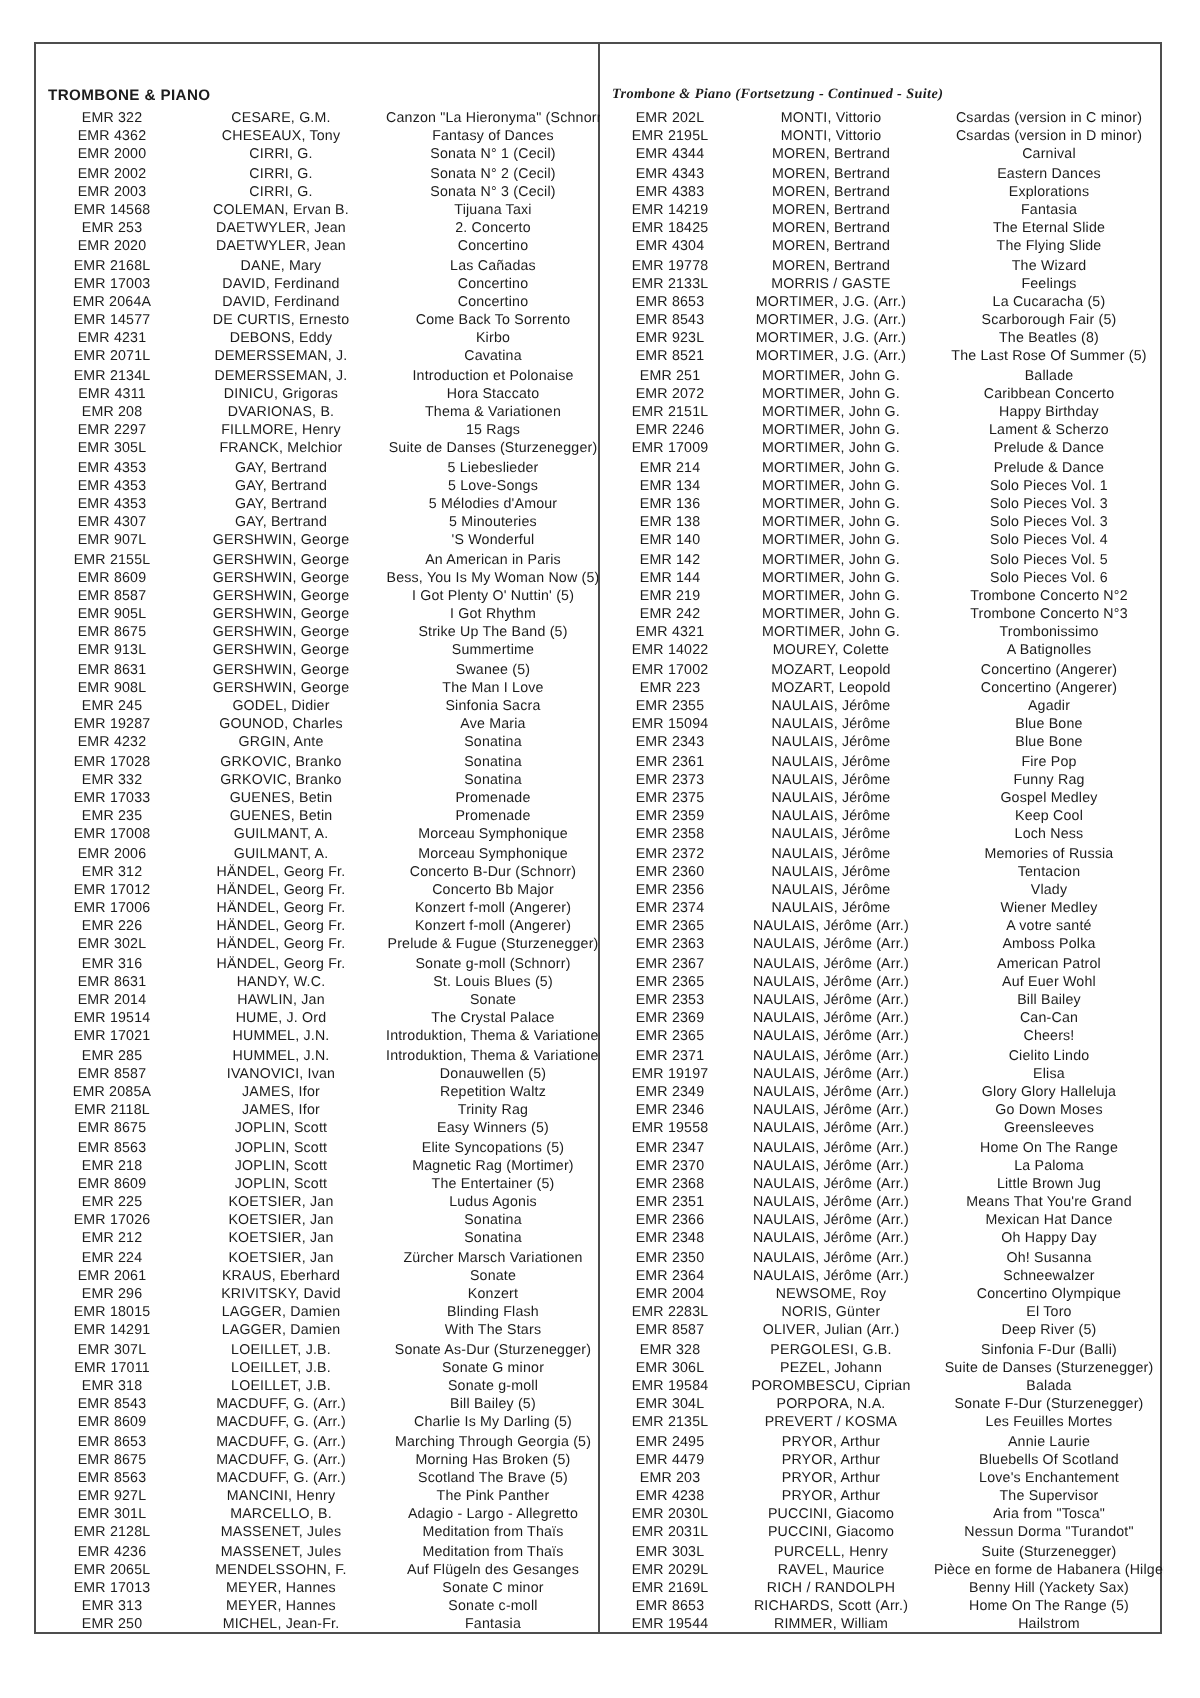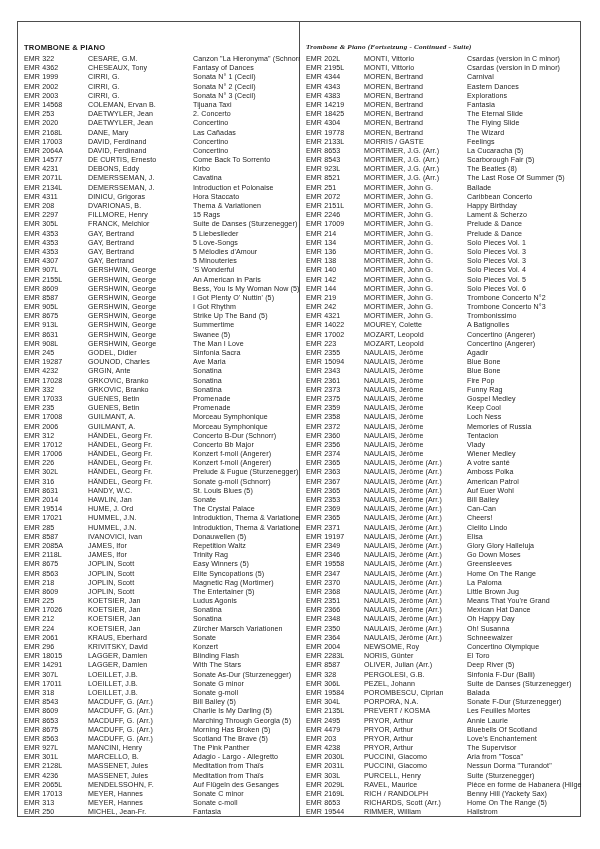--- a/index.html
+++ b/index.html
@@ -47,21 +47,21 @@
     line-height: 13px;
     height: 13px;
     white-space: nowrap;
     letter-spacing: 0.2px;
   }
   .col-header.italic {
     font-style: italic;
     font-size: 7.1px;
     font-family: Liberation Serif, serif;
   }
-  .rows { margin-top: 1px; }
+  .rows { margin-top: 1px; text-align: center; }
   .row {
     display: flex;
     height: 9.2px;
     line-height: 9.2px;
     font-size: 7.1px;
     white-space: nowrap;
     letter-spacing: 0.1px;
   }
   .c-num  { flex: 0 0 64px;  overflow: hidden; }
   .c-comp { flex: 0 0 105px; overflow: hidden; }
@@ -82,21 +82,21 @@
         <span class="c-num">EMR 322</span>
         <span class="c-comp">CESARE, G.M.</span>
         <span class="c-title">Canzon "La Hieronyma" (Schnorr)</span>
       </div>
       <div class="row">
         <span class="c-num">EMR 4362</span>
         <span class="c-comp">CHESEAUX, Tony</span>
         <span class="c-title">Fantasy of Dances</span>
       </div>
       <div class="row">
-        <span class="c-num">EMR 1999</span>
+        <span class="c-num">EMR 2000</span>
         <span class="c-comp">CIRRI, G.</span>
         <span class="c-title">Sonata N° 1 (Cecil)</span>
       </div>
       <div class="row">
         <span class="c-num">EMR 2002</span>
         <span class="c-comp">CIRRI, G.</span>
         <span class="c-title">Sonata N° 2 (Cecil)</span>
       </div>
       <div class="row">
         <span class="c-num">EMR 2003</span>

